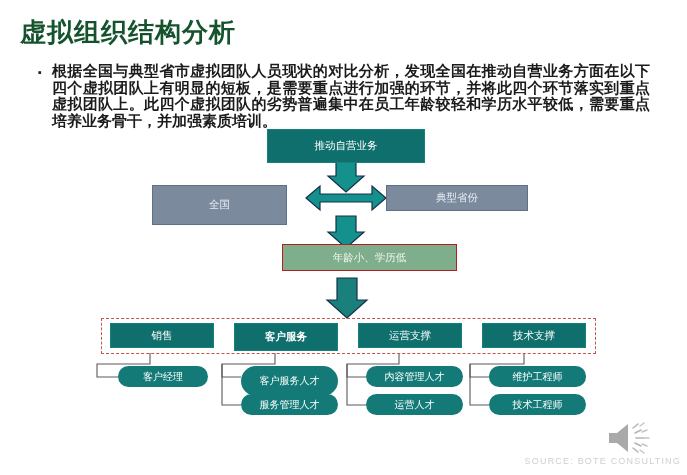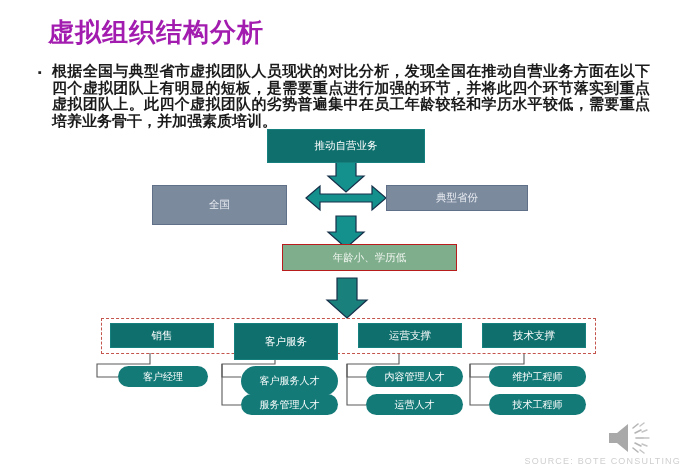--- a/index.html
+++ b/index.html
@@ -5,23 +5,23 @@
   html,body{margin:0;padding:0;background:#ffffff;}
   body{
     width:687px;height:475px;position:relative;overflow:hidden;
     font-family:"Liberation Sans","DejaVu Sans",sans-serif;
     color:#1a1a1a;
   }
   .slide{position:absolute;inset:0;background:#fff;}
 
   
   .title{
-    position:absolute;left:48px;top:18px;
+    position:absolute;left:20px;top:18px;
     font-size:26px;font-weight:700;letter-spacing:1px;
-    color:#a21caf;line-height:1.1;
+    color:#14532d;line-height:1.1;
   }
 
   
   .bullet-row{position:absolute;left:38px;top:63px;width:612px;display:flex;align-items:flex-start;}
   .bullet-dot{width:14px;flex:0 0 14px;font-size:11px;line-height:16px;color:#222;text-align:left;padding-top:1px;}
   .bullet-text{
     flex:1;font-size:15px;line-height:16.5px;font-weight:700;color:#1b1b1b;
     text-align:justify;
   }
 
@@ -122,21 +122,21 @@
 
   <div class="box box-green" style="left:282px;top:244px;width:175px;height:27px;">
     <span>年龄小、学历低</span>
   </div>
 
   <div class="dashed-region" style="left:101px;top:318px;width:495px;height:36px;"></div>
 
   <div class="box box-teal" style="left:110px;top:323px;width:104px;height:25px;">
     <span>销售</span>
   </div>
-  <div class="box box-teal" style="left:234px;top:323px;width:104px;height:37px;">
+  <div class="box box-teal" style="left:234px;top:323px;width:104px;height:28px;font-weight:bold;">
     <span>客户服务</span>
   </div>
   <div class="box box-teal" style="left:358px;top:323px;width:104px;height:25px;">
     <span>运营支撑</span>
   </div>
   <div class="box box-teal" style="left:482px;top:323px;width:104px;height:25px;">
     <span>技术支撑</span>
   </div>
 
   <div class="pill" style="left:118px;top:366px;width:90px;height:21px;">

